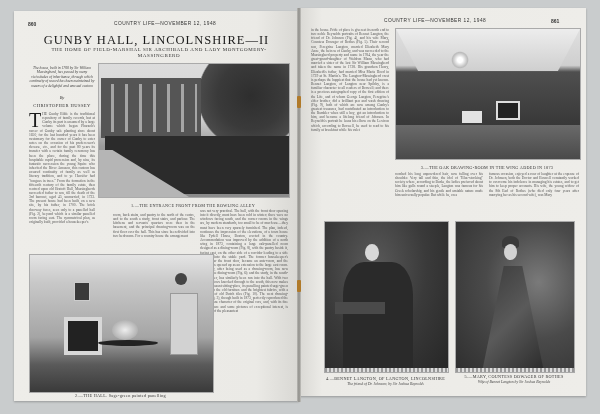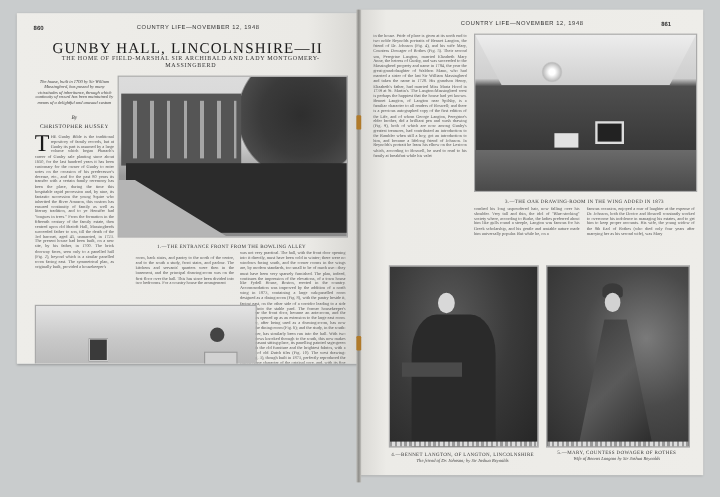--- a/index.html
+++ b/index.html
@@ -10,21 +10,21 @@
       position: relative;
     }
     .spread { position: absolute; left: 14px; top: 8px; width: 572px; height: 394px; }
     .page {
       position: absolute; top: 0; height: 394px;
       background: #ecebe7;
       box-shadow: 0 1px 2px rgba(0,0,0,0.25);
       overflow: hidden;
       color: #2a2a2a;
     }
-    .page.left { left: 0; width: 285px; top: 3px; height: 292px; background: linear-gradient(to right, #eeede9 0%, #ebeae6 85%, #d8d7d3 100%); }
+    .page.left { left: 0; width: 285px; top: 3px; height: 390px; background: linear-gradient(to right, #eeede9 0%, #ebeae6 85%, #d8d7d3 100%); }
     .page.right { left: 285px; width: 287px; top: 0; height: 388px; background: linear-gradient(to right, #d9d8d4 0%, #ecebe7 8%, #eeede9 100%); }
     .gutter { position: absolute; left: 283px; top: 0; width: 4px; height: 394px; background: linear-gradient(to right, #b9b8b4, #8e8d89, #c4c3bf); }
     .staple { position: absolute; left: 283px; width: 4px; height: 12px; background: #b07a2a; border-radius: 1px; }
 
     .running-head { position: absolute; top: 10px; font-size: 4.8px; letter-spacing: 0.5px; color: #333; font-family: "Liberation Sans", sans-serif; }
     .folio { position: absolute; top: 10px; font-size: 5px; font-weight: bold; color: #333; font-family: "Liberation Sans", sans-serif; }
 
     .title { position: absolute; left: 0; width: 285px; top: 22px; text-align: center; font-size: 12.5px; letter-spacing: 1px; color: #1a1a1a; }
     .subtitle { position: absolute; left: 30px; width: 230px; top: 36px; text-align: center; font-size: 5px; letter-spacing: 0.6px; line-height: 6px; color: #333; }
 

